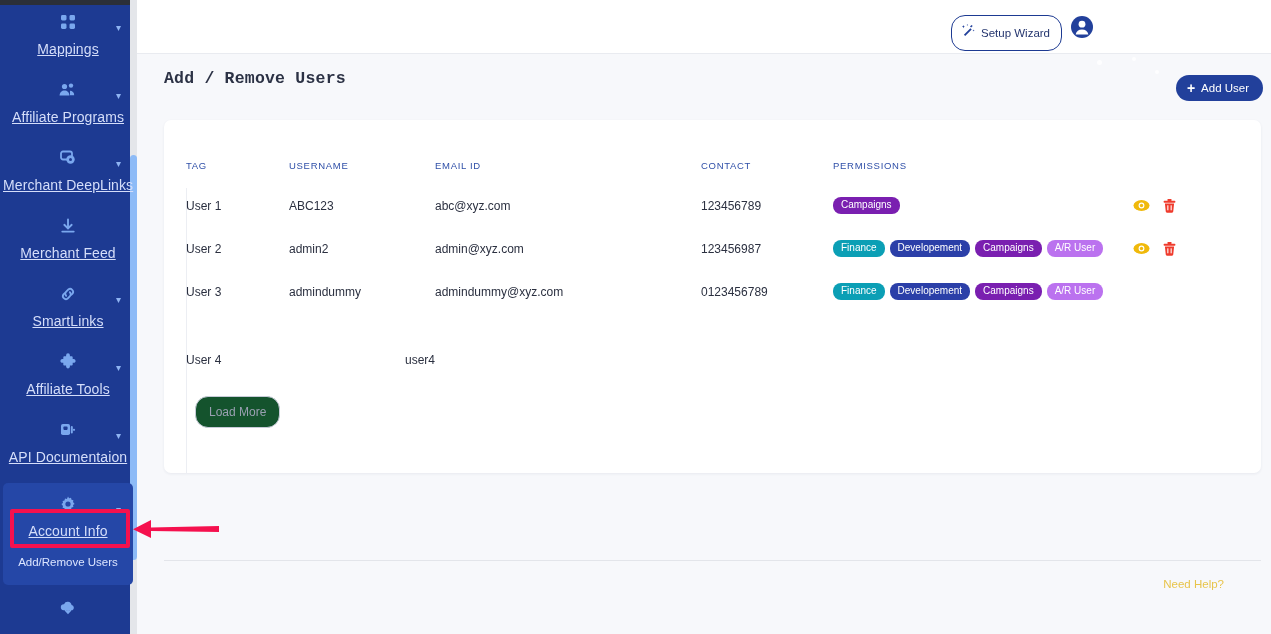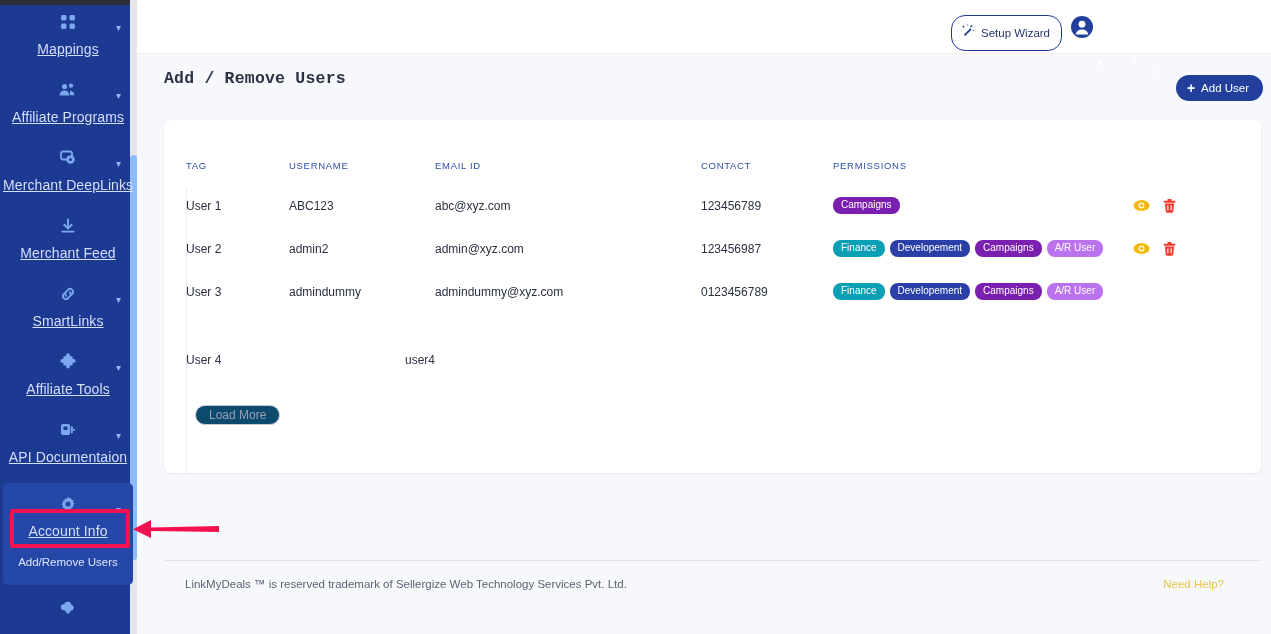--- a/index.html
+++ b/index.html
@@ -153,24 +153,24 @@
     font-size: 10px; color: #fff; line-height: 1;
     white-space: nowrap;
   }
 
   .actions { display: flex; gap: 13px; align-items: center; justify-content: flex-start; }
   .icon-btn { cursor: pointer; display: block; line-height: 0; }
 
   .ghost-row td { color: rgba(40,45,60,.10); }
 
   .load-more {
-    position: absolute; left: 31px; top: 285px;
-    height: 20px; padding: 0 13px;
+    position: absolute; left: 31px; top: 276px;
+    height: 32px; padding: 0 13px;
     border: 1px solid #c7cbd8; border-radius: 13px;
-    background: #0c4a6e; color: #9aa0b2;
+    background: #14532d; color: #9aa0b2;
     font-size: 12px; font-family: "Liberation Sans", sans-serif;
     cursor: pointer; white-space: nowrap;
   }
 
   
   .footer-rule {
     position: absolute; left: 27px; top: 506px;
     width: 1097px; height: 1px; background: #e3e5ea;
   }
   .footer-text {
@@ -453,17 +453,16 @@
             <td></td>
           </tr>
 
         </tbody>
       </table>
 
       <button class="load-more">Load More</button>
     </section>
 
     <div class="footer-rule"></div>
-    <div class="footer-text">LinkMyDeals ™ is reserved trademark of Sellergize Web Technology Services Pvt. Ltd.</div>
     <a class="need-help">Need Help?</a>
 
   </main>
 </div>
 
 </body></html>

